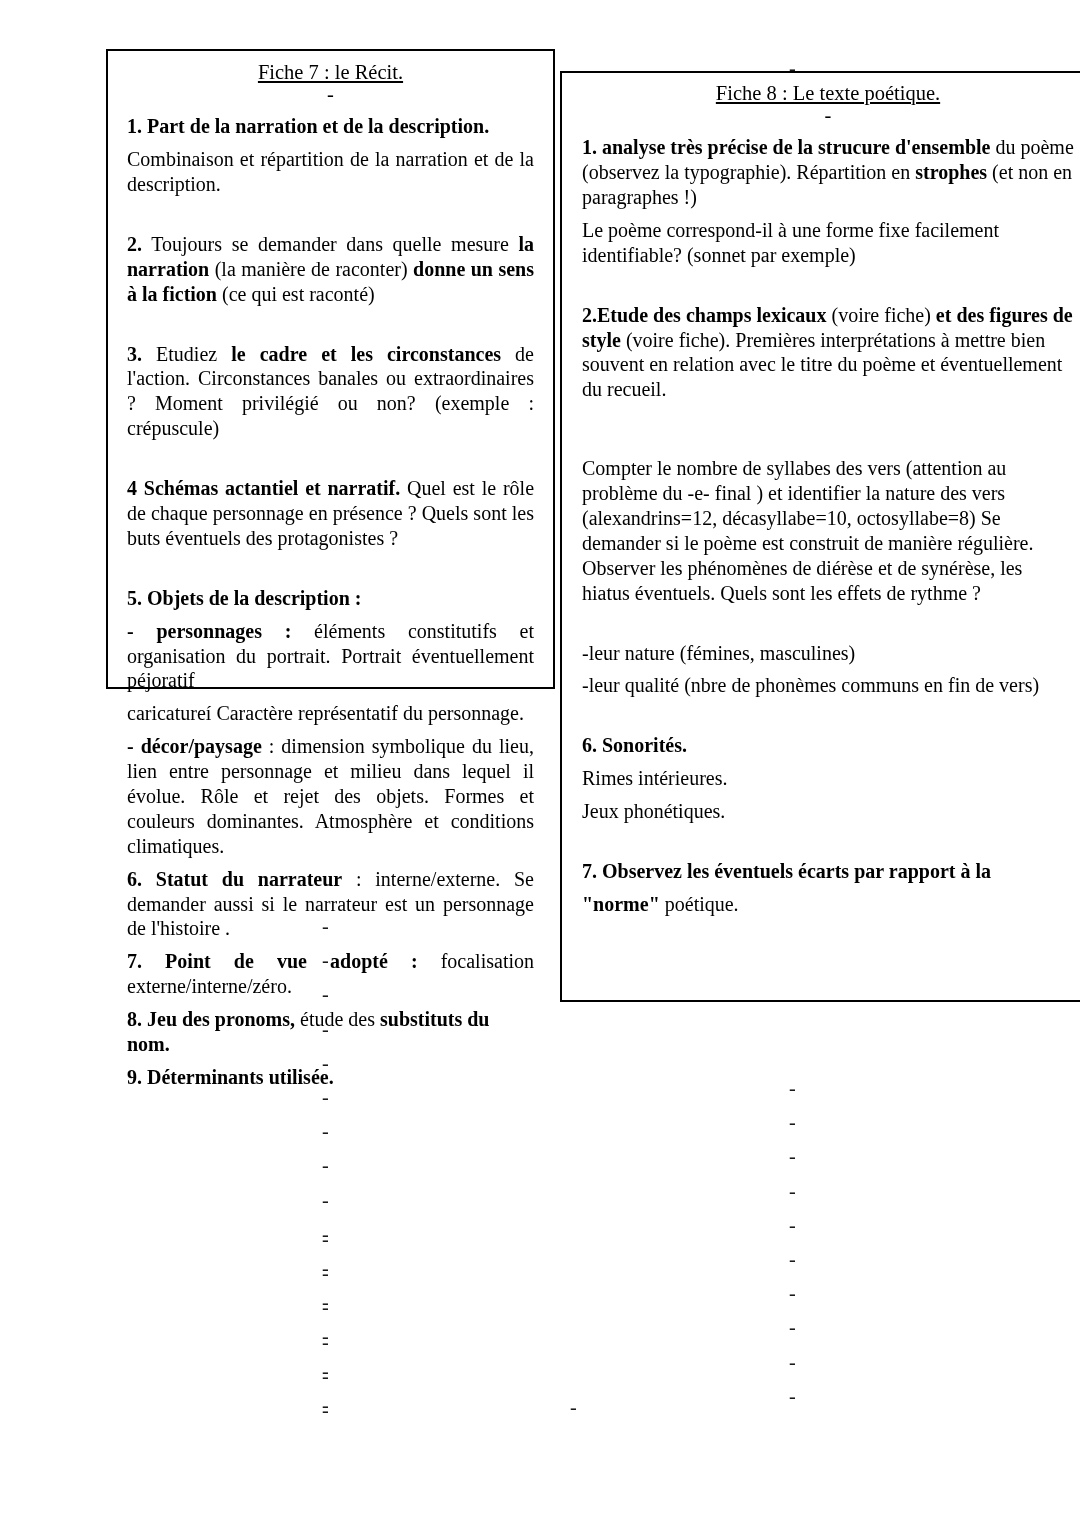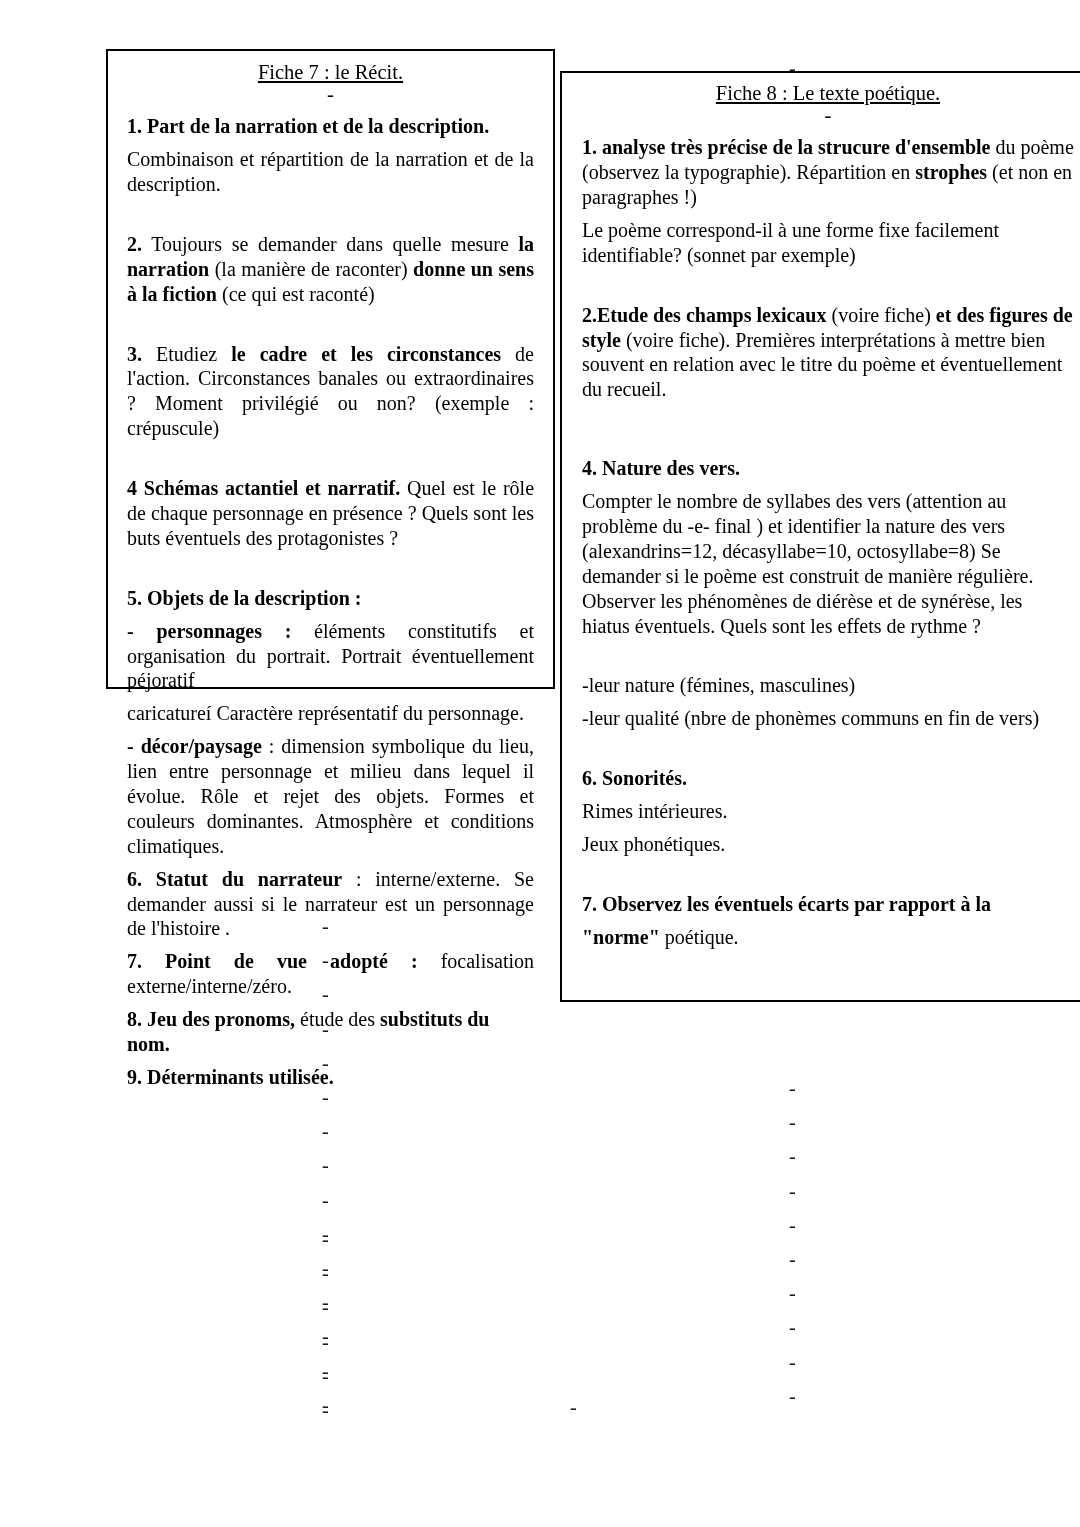--- a/index.html
+++ b/index.html
@@ -151,23 +151,20 @@
 
     <div class="spacer"></div>
 
     <div class="para l"><b>2.Etude des champs lexicaux</b><span> (voire fiche) </span><b>et des figures de style</b><span> (voire fiche). Premières interprétations à mettre bien souvent en relation avec le titre du poème et éventuellement du recueil.</span></div>
 
     <div class="spacer"></div>
 
 
     <div class="spacer"></div>
 
-    <div class="para l">
-      <b>4. Nature des vers.</b>
-    </div>
     <div class="para l">Compter le nombre de syllabes des vers (attention au problème du -e- final ) et identifier la nature des vers (alexandrins=12, décasyllabe=10, octosyllabe=8) Se demander si le poème  est construit de manière régulière. Observer les phénomènes de diérèse et de synérèse, les hiatus éventuels. Quels sont les effets de rythme ?</div>
 
     <div class="spacer"></div>
 
     <div class="para l">-leur nature (fémines, masculines)</div>
     <div class="para l">-leur qualité (nbre de phonèmes communs en fin de vers)</div>
 
     <div class="spacer"></div>
 
     <div class="para l">

